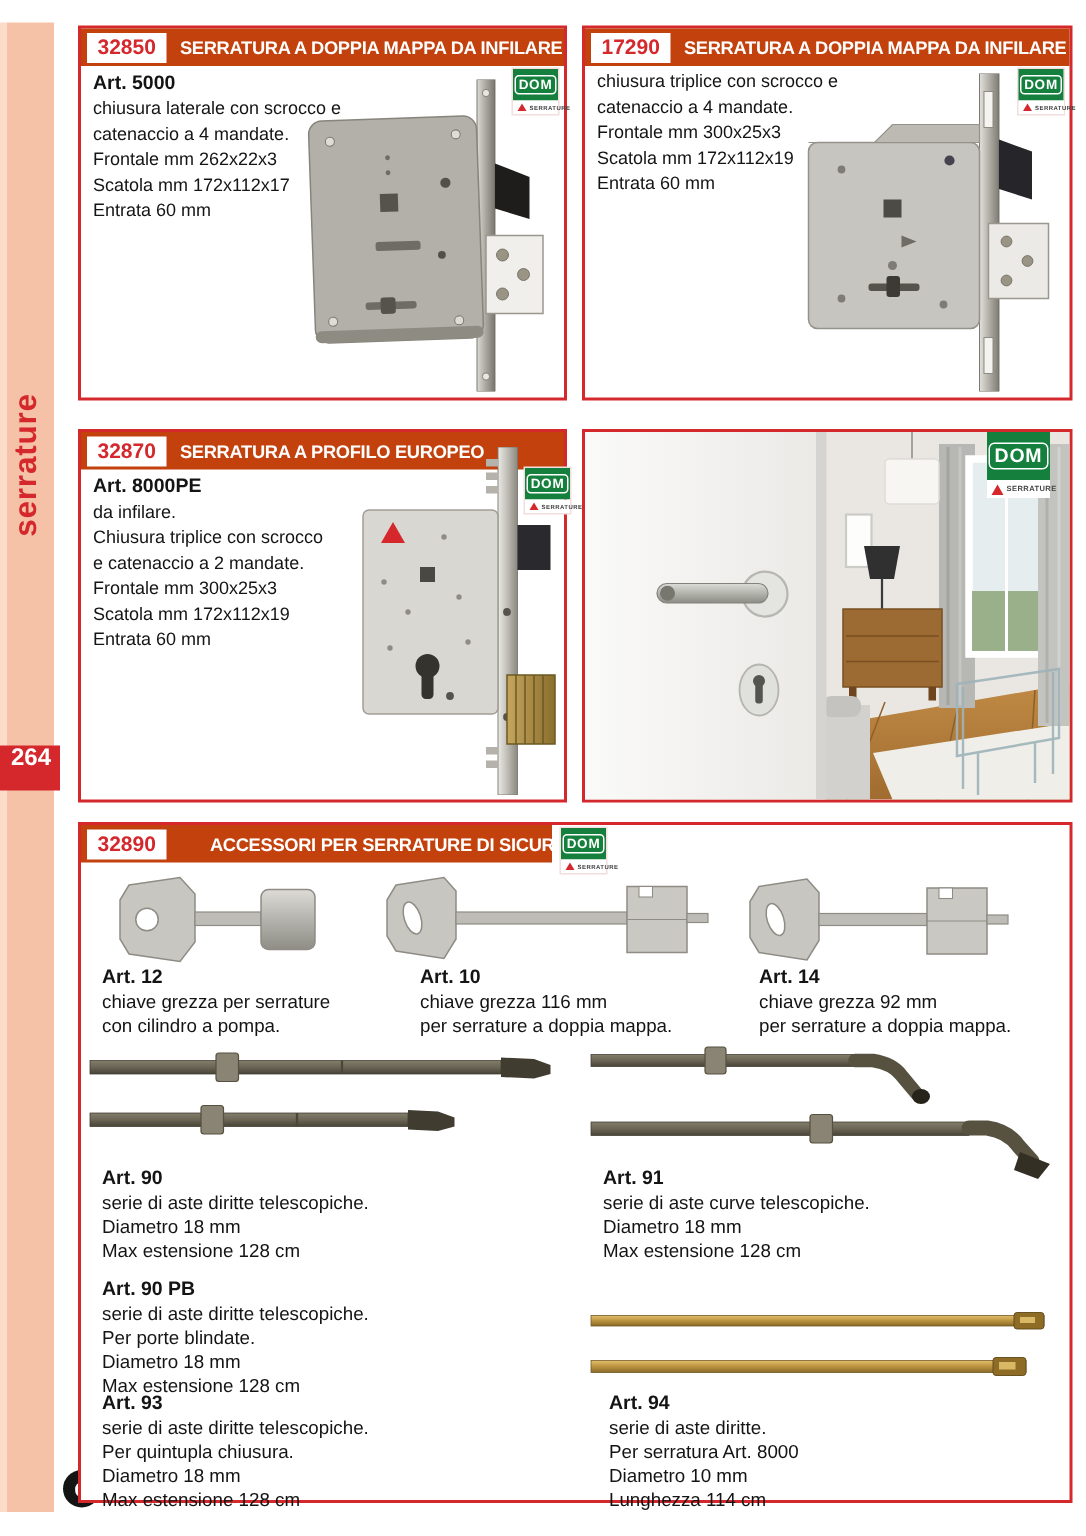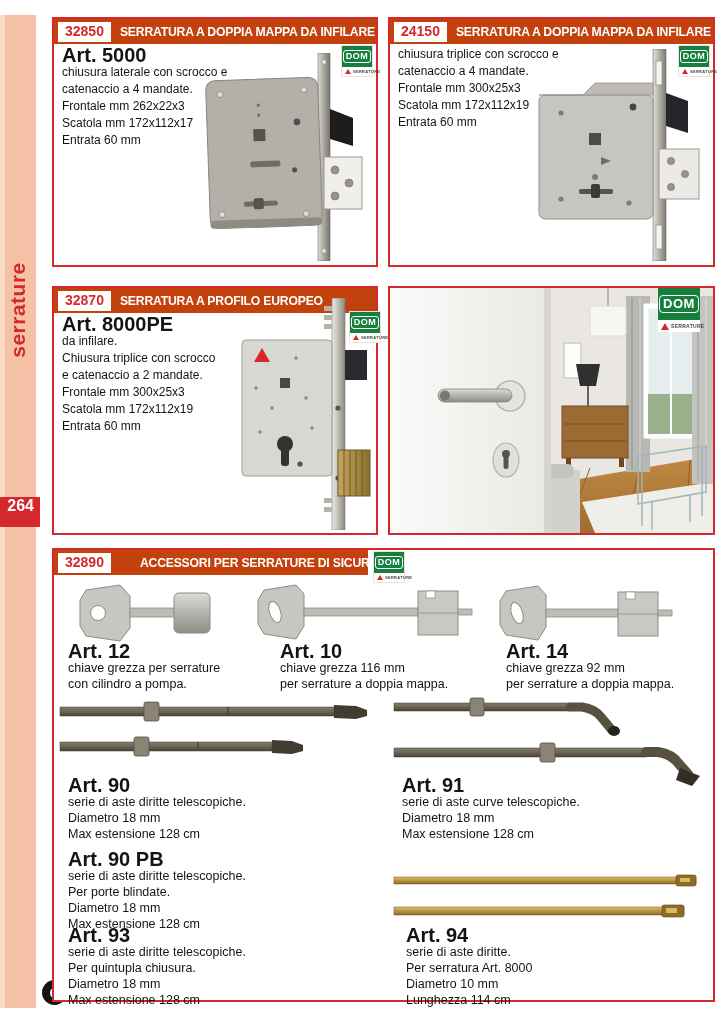--- a/index.html
+++ b/index.html
@@ -19,21 +19,21 @@
           background:#141414;color:#fff;font-weight:bold;font-size:14px;
           display:flex;align-items:center;justify-content:center;}
   
   .pbox{position:absolute;border:2px solid #d5282d;background:#fff;box-sizing:border-box;}
   .phead{display:flex;align-items:center;height:25px;background:#c2410c;overflow:hidden;}
   .pcode{background:#fff;color:#d5282d;font-weight:bold;font-size:14px;line-height:17px;
          padding:1px 7px 2px;margin-left:4px;flex:0 0 auto;}
   .ptitle{color:#fff;font-weight:bold;font-size:12.2px;margin-left:9px;letter-spacing:-.2px;
           white-space:nowrap;}
   .textblock{position:absolute;z-index:3;}
-  .art{font-weight:bold;font-size:20px;line-height:18px;}
+  .art{font-weight:bold;font-size:13px;line-height:18px;}
   .plines{font-size:12px;line-height:17px;}
   .plines.sm{font-size:12.5px;line-height:16px;}
   .imgbox{position:absolute;z-index:1;}
   
   .domlogo{position:absolute;z-index:4;width:30px;box-shadow:0 0 0 1px #f3dede;}
   .dom-red{background:#15803d;height:21px;display:flex;align-items:center;justify-content:center;}
   .dom-word{color:#fff;font-weight:bold;font-size:9px;line-height:11px;border:1px solid #fff;
             border-radius:3px;padding:0 2px;letter-spacing:.5px;}
   .dom-strip{background:#fff;height:9px;display:flex;align-items:center;gap:2px;padding-left:3px;}
   .dom-tri{width:0;height:0;border-left:3px solid transparent;border-right:3px solid transparent;
@@ -118,21 +118,21 @@
         <rect x="130" y="104" width="38" height="52" fill="#f0efeb" stroke="#9a988e" stroke-width="1"></rect>
         <circle cx="141" cy="117" r="4" fill="#9a9484" stroke="#6f6d64" stroke-width=".6"></circle>
         <circle cx="155" cy="130" r="4" fill="#9a9484" stroke="#6f6d64" stroke-width=".6"></circle>
         <circle cx="141" cy="143" r="4" fill="#9a9484" stroke="#6f6d64" stroke-width=".6"></circle>
       </svg>
     </div>
   </div>
 
   <div class="pbox" style="left:388px;top:17px;width:327px;height:250px;">
     <div class="phead">
-      <span class="pcode">24150</span>
+      <span class="pcode">17290</span>
       <span class="ptitle">SERRATURA A DOPPIA MAPPA DA INFILARE</span>
     </div>
     <div class="domlogo" style="left:289px;top:27px;">
       <div class="dom-red">
           <span class="dom-word">DOM</span>
         </div>
       <div class="dom-strip">
           <span class="dom-tri"></span>
           <span class="dom-sub">SERRATURE</span>
         </div>

